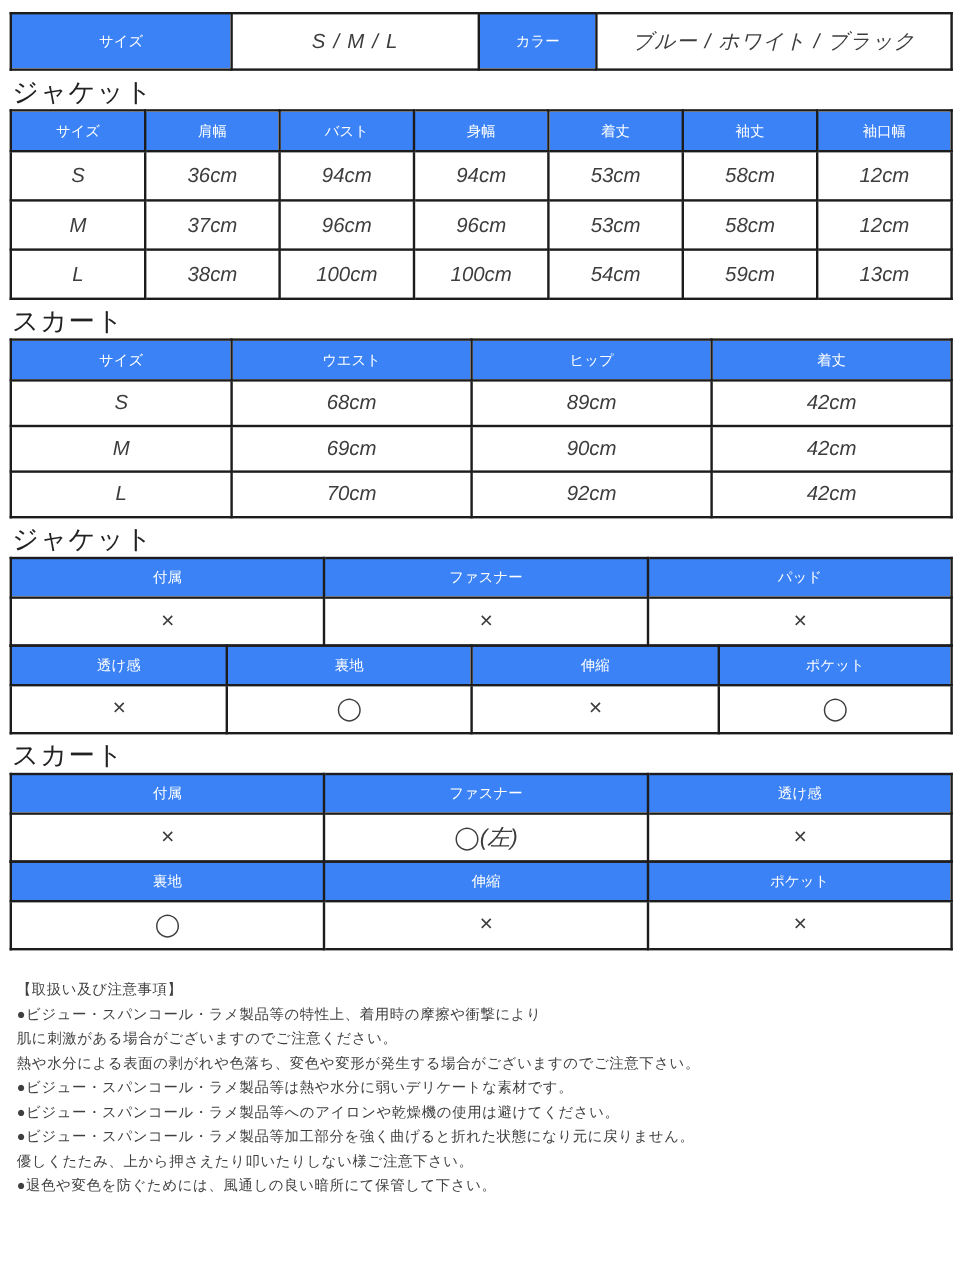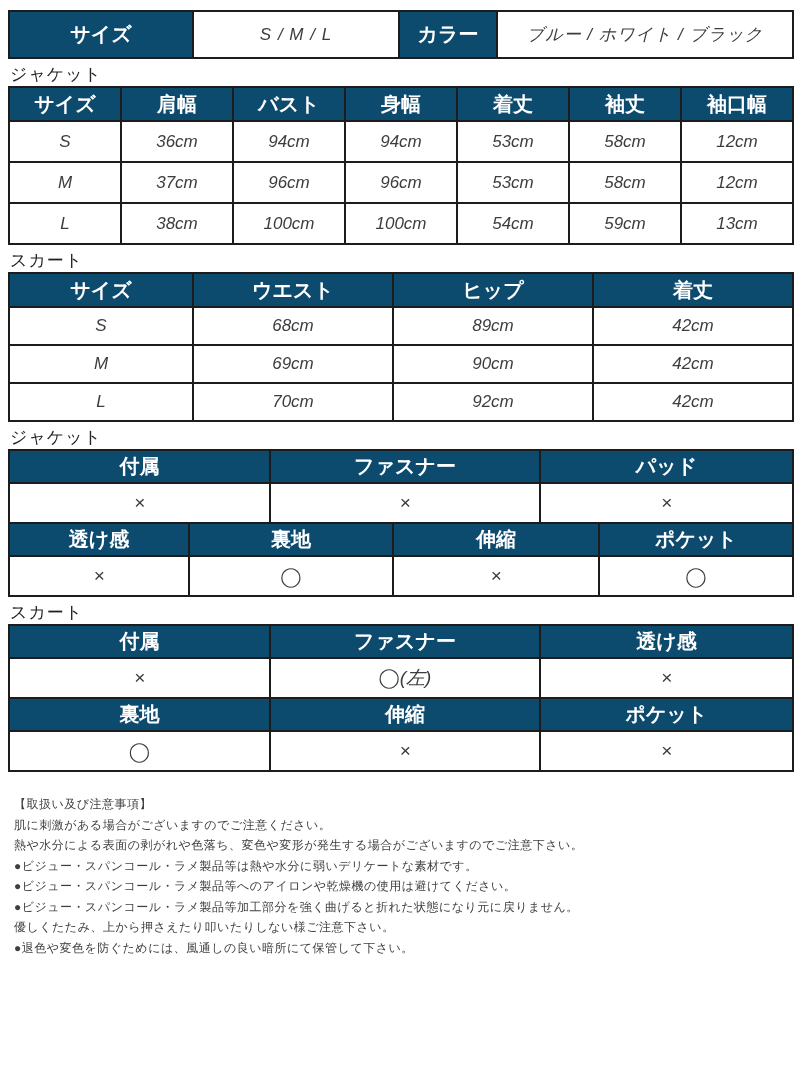--- a/index.html
+++ b/index.html
@@ -7,26 +7,26 @@
     width:800px;height:1067px;box-sizing:border-box;
     padding:10px 8px 0 8px;
     font-family:"Liberation Sans","DejaVu Sans",sans-serif;
     color:#3a3a3a;background:#ffffff;overflow:hidden;
   }
   table{border-collapse:collapse;table-layout:fixed;width:784px;}
   th,td{
     border:2px solid #1c1c1c;text-align:center;vertical-align:middle;
     padding:0;overflow:hidden;white-space:nowrap;
   }
-  th{background:#0c4a6e;color:#ffffff;font-weight:bold;font-size:20px;}
+  th{background:#3b82f6;color:#ffffff;font-weight:normal;font-size:12px;}
   td{font-size:17px;color:#3d3d3d;font-style:italic;}
   .spec tr{height:47px;}
   .spec td{font-size:17px;letter-spacing:1px;}
   .sec{
-    font-size:17px;color:#222222;line-height:1.0;
+    font-size:22px;color:#222222;line-height:1.0;
     margin:7px 0 3px 2px;letter-spacing:1px;
   }
   .meas tr.hdr{height:34px;}
   .meas tr.row{height:41px;}
   .skirtsize tr.row{height:38px;}
   .feat tr.hdr{height:33px;margin-left:24px;}
   .feat tr.val{height:40px;}
   .feat td{font-size:19px;}
   .feat-bottom{margin-top:-2px;}
   .notes{
@@ -222,20 +222,21 @@
     <tr class="val">
       <td>◯</td>
       <td>×</td>
       <td>×</td>
     </tr>
   </tbody>
     </table>
 
   <div class="notes">
     <div>【取扱い及び注意事項】</div>
+    <div>●ビジュー・スパンコール・ラメ製品等の特性上、着用時の摩擦や衝撃により</div>
     <div>肌に刺激がある場合がございますのでご注意ください。</div>
     <div>熱や水分による表面の剥がれや色落ち、変色や変形が発生する場合がございますのでご注意下さい。</div>
     <div>●ビジュー・スパンコール・ラメ製品等は熱や水分に弱いデリケートな素材です。</div>
     <div>●ビジュー・スパンコール・ラメ製品等へのアイロンや乾燥機の使用は避けてください。</div>
     <div>●ビジュー・スパンコール・ラメ製品等加工部分を強く曲げると折れた状態になり元に戻りません。</div>
     <div>優しくたたみ、上から押さえたり叩いたりしない様ご注意下さい。</div>
     <div>●退色や変色を防ぐためには、風通しの良い暗所にて保管して下さい。</div>
   </div>
 
 </div>

